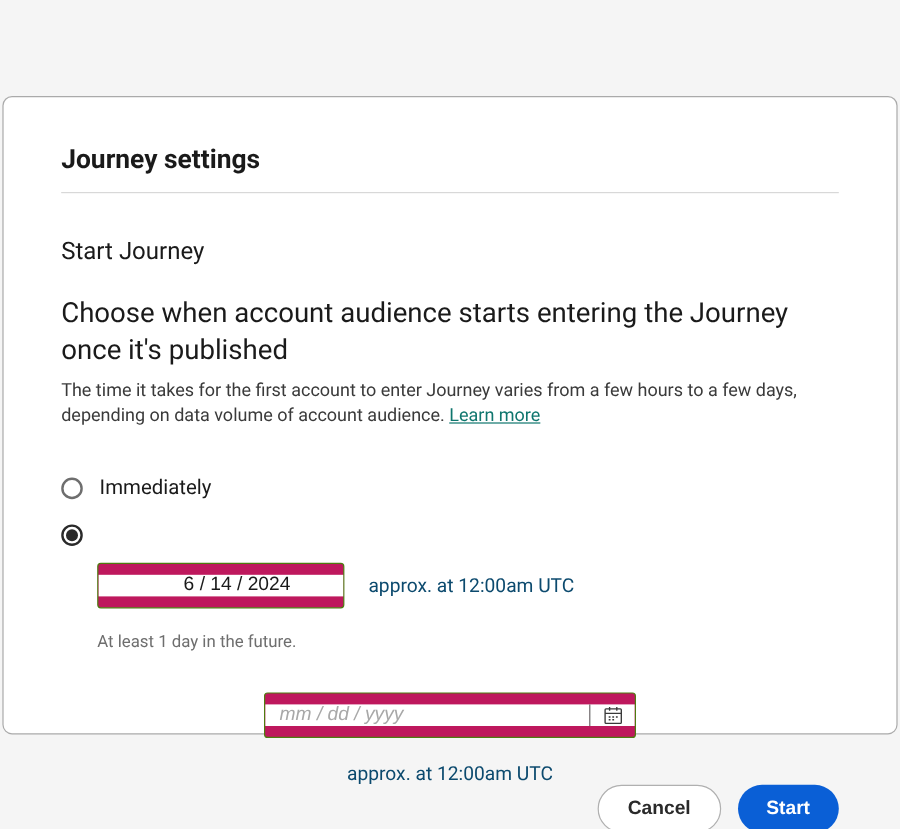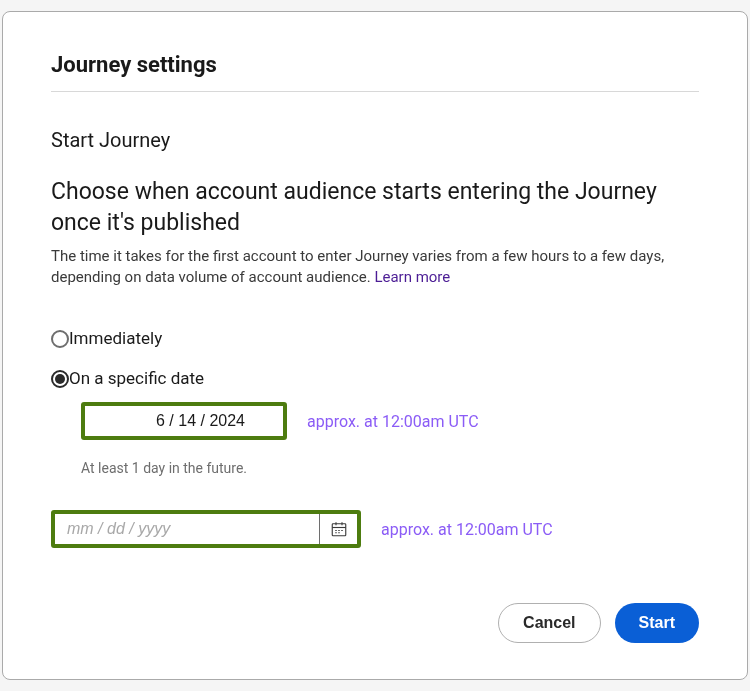--- a/index.html
+++ b/index.html
@@ -10,21 +10,21 @@
       height: 691px;
       display: flex;
       align-items: center;
       justify-content: center;
     }
     .dialog {
       background: #fff;
       border: 1px solid #aaa;
       border-radius: 8px;
       width: 746px;
-      height: 669px;
+      height: 532px;
       padding: 40px 48px 36px 48px;
       display: flex;
       flex-direction: column;
       position: relative;
     }
     .dialog-title {
       font-size: 22px;
       font-weight: 700;
       color: #1a1a1a;
       margin-bottom: 14px;
@@ -45,29 +45,31 @@
       color: #1a1a1a;
       margin-bottom: 8px;
       line-height: 1.35;
     }
     .subtext {
       font-size: 15px;
       color: #3a3a3a;
       line-height: 1.4;
     }
     .learn-more {
-      color: #4c1d95;
+      color: #0f766e;
+      text-decoration: underline;
       cursor: pointer;
     }
     .radio-group {
       margin-top: 40px;
     }
     .radio-row {
       display: flex;
-      align-items: flex-end;
+      align-items: center;
+      gap: 14px;
       margin-bottom: 20px;
     }
     .radio {
       width: 18px;
       height: 18px;
       border-radius: 50%;
       border: 2px solid #6e6e6e;
       position: relative;
       flex-shrink: 0;
       cursor: pointer;
@@ -90,25 +92,26 @@
     }
     .date-row {
       display: flex;
       align-items: center;
       gap: 20px;
       margin-left: 30px;
       margin-top: -6px;
     }
     .date-input-wrap {
       display: flex;
-      border: 4px solid #4d7c0f;
+      border: 1px solid #4d7c0f;
       border-radius: 3px;
       height: 38px;
       overflow: hidden;
-      background: #0f766e;
+      background: #be185d;
+      align-items: center;
     }
     .date-input-wrap.wide { width: 310px; }
     .date-input-wrap.narrow { width: 206px; }
     .date-input {
       border: none;
       outline: none;
       padding: 0 12px;
       font-size: 16px;
       color: #1a1a1a;
       flex: 1;
@@ -124,21 +127,21 @@
       border-left: 1px solid #6e6e6e;
       display: flex;
       align-items: center;
       justify-content: center;
       cursor: pointer;
       background: #fff;
     }
     .cal-btn svg { stroke: #3a3a3a; }
     .approx {
       font-size: 16px;
-      color: #8b5cf6;
+      color: #0c4a6e;
     }
     .hint {
       font-size: 14px;
       color: #6e6e6e;
       margin-top: 20px;
     }
     .hint.indented { margin-left: 30px; }
     .end-section {
       margin-top: 40px;
     }
@@ -184,36 +187,35 @@
 
   <div class="radio-group">
 
     <div class="radio-row">
       <span class="radio"></span>
       <span class="radio-label">Immediately</span>
     </div>
 
     <div class="radio-row">
       <span class="radio selected"></span>
-      <span class="radio-label">On a specific date</span>
     </div>
 
     <div class="date-row">
       <div class="date-input-wrap narrow">
         <input class="date-input" value="6 / 14 / 2024" style="">
 
       </div>
       <span class="approx">approx. at 12:00am UTC</span>
     </div>
     <p class="hint indented">At least 1 day in the future.</p>
   </div>
 
   <div class="end-section">
 
-    <div class="date-row" style="margin-left:0;">
+    <div class="date-row" style="margin-left:0;flex-direction:column;">
       <div class="date-input-wrap wide">
         <input class="date-input left" placeholder="mm / dd / yyyy" style="">
         <div class="cal-btn">
           <svg width="18" height="18" viewBox="0 0 24 24" fill="none" stroke-width="1.5">
             <rect x="3" y="5" width="18" height="16" rx="1"></rect>
             <line x1="3" y1="10" x2="21" y2="10"></line>
             <line x1="8" y1="3" x2="8" y2="7"></line>
             <line x1="16" y1="3" x2="16" y2="7"></line>
             <line x1="7" y1="14" x2="9" y2="14"></line>
             <line x1="11" y1="14" x2="13" y2="14"></line>

